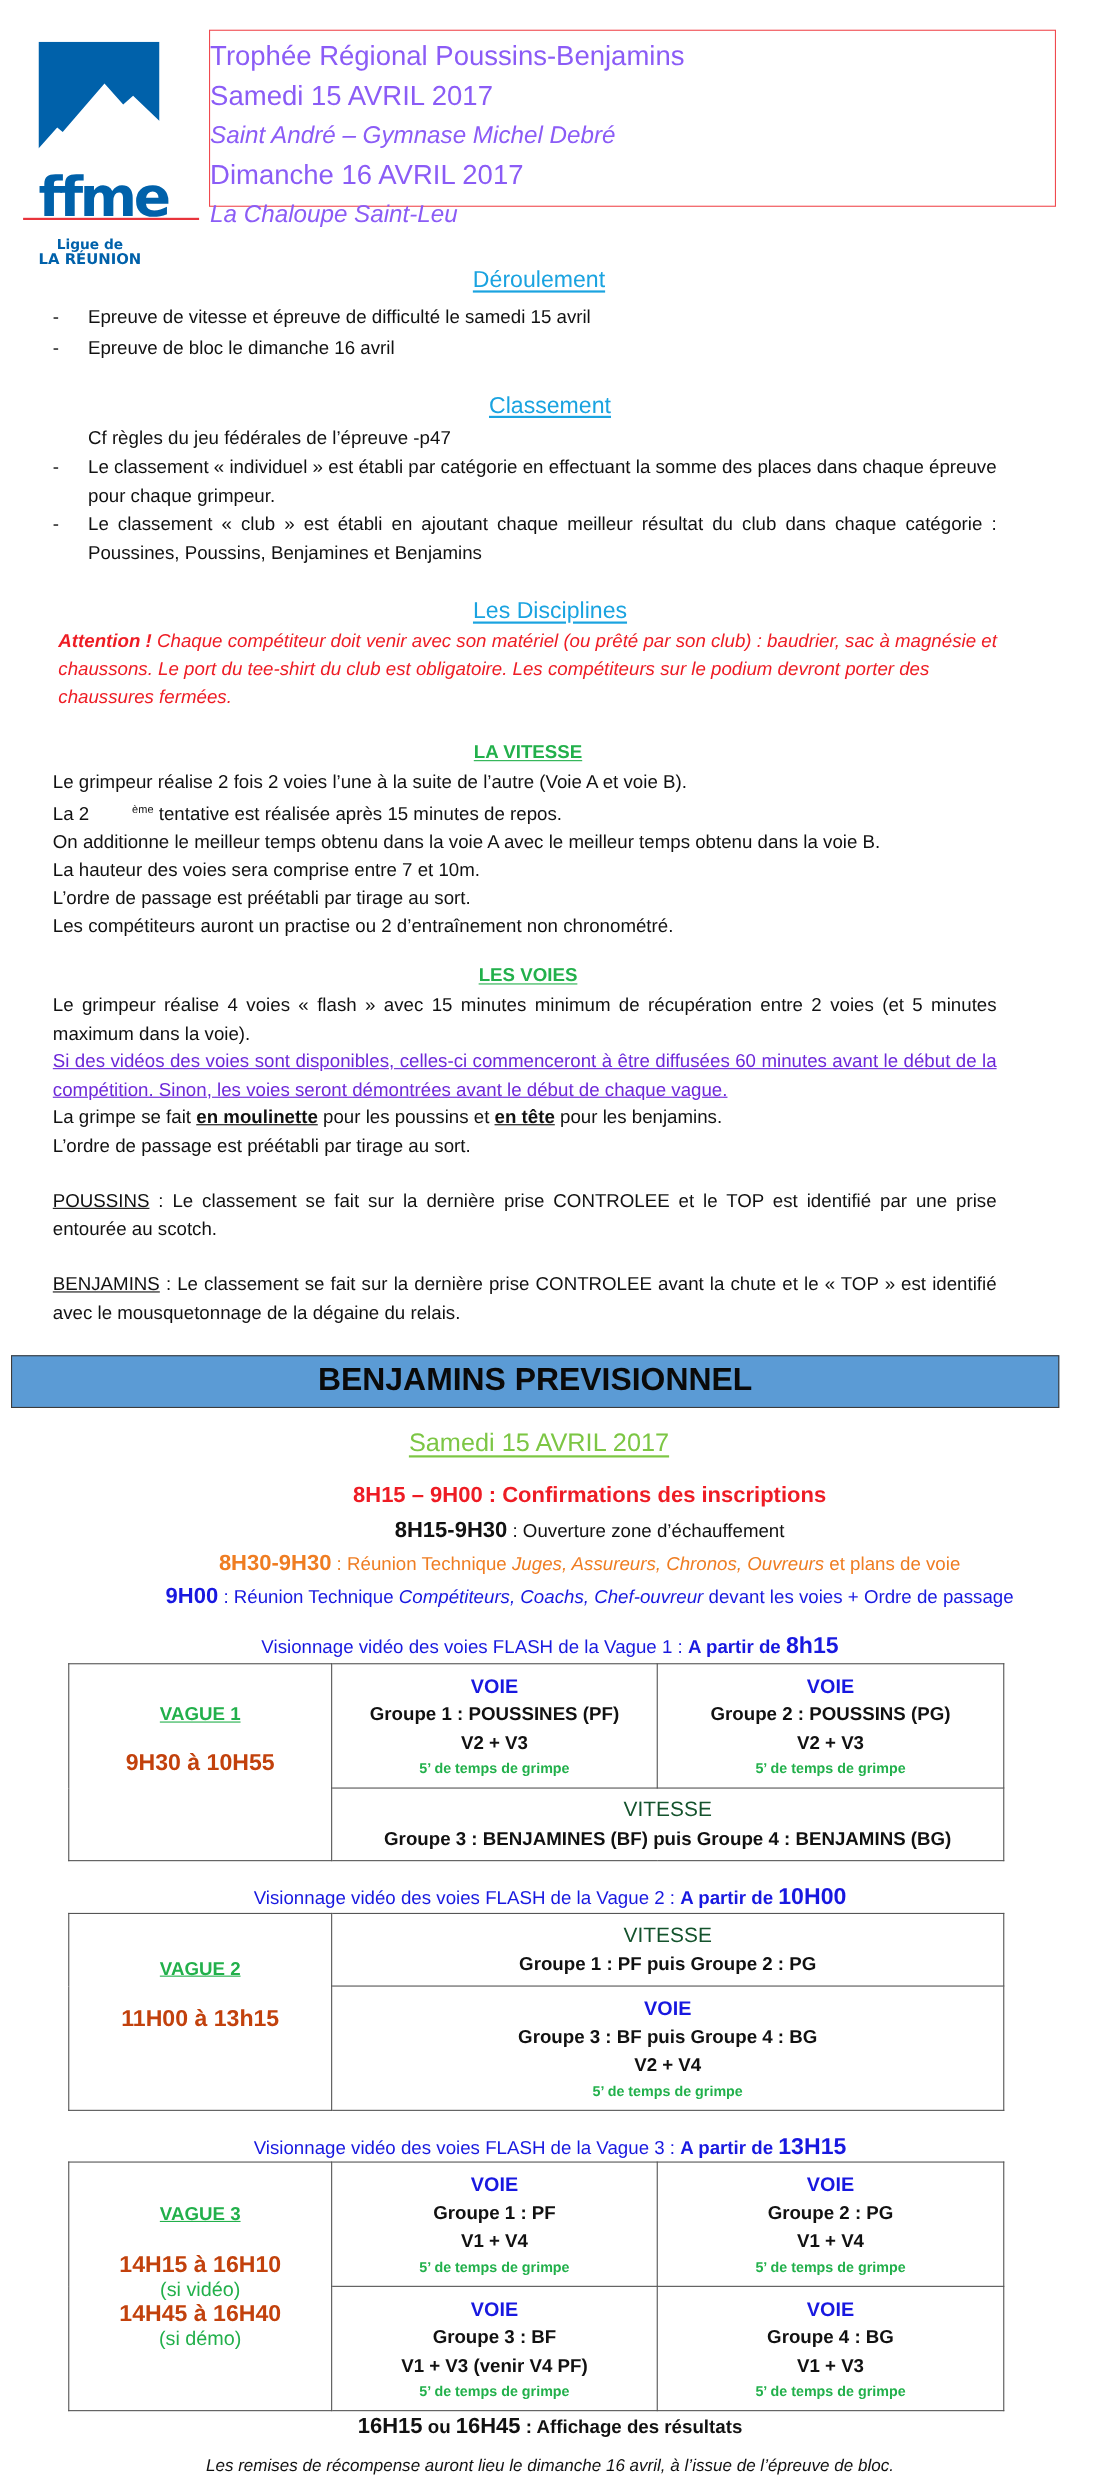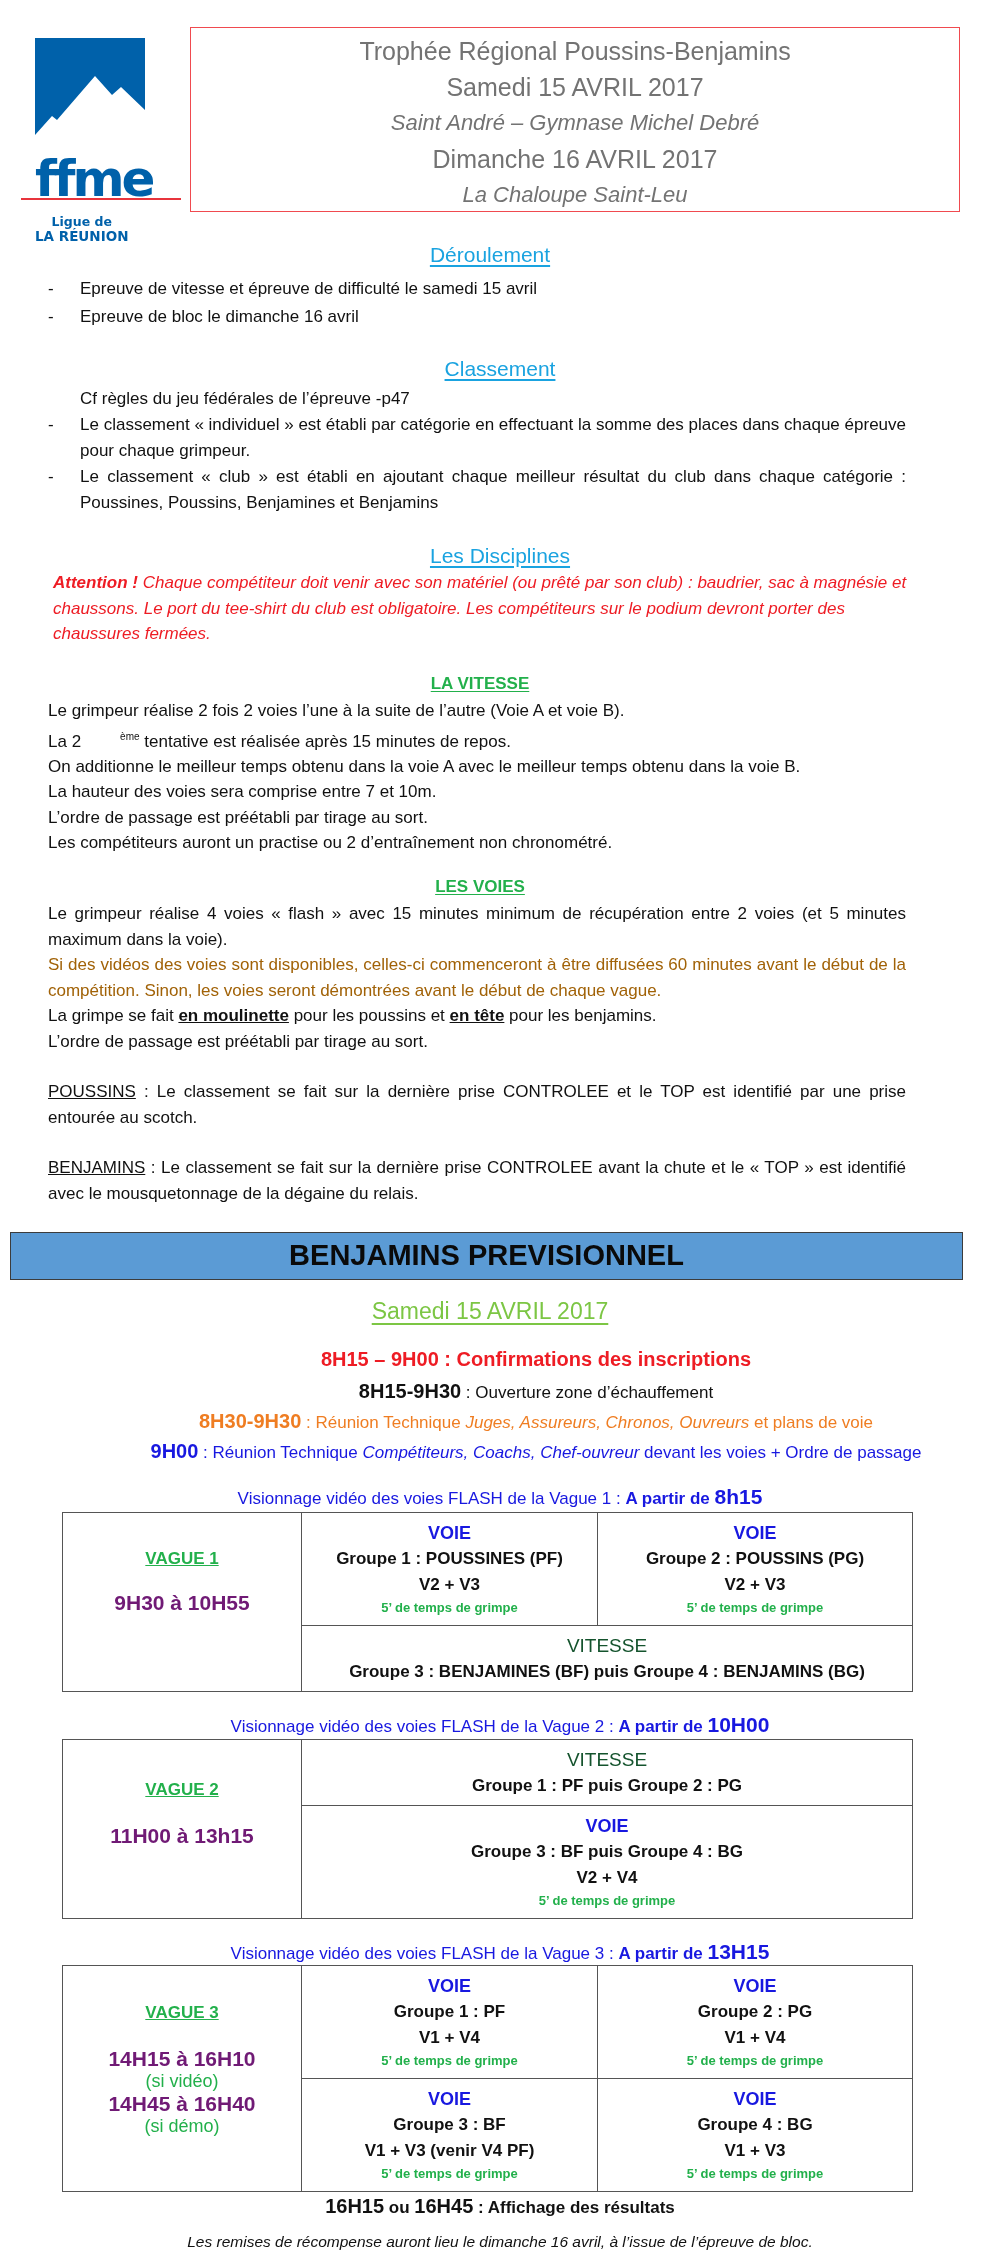--- a/index.html
+++ b/index.html
@@ -7,59 +7,59 @@
   .abs { position: absolute; }
 
   
   .logo { left: 35px; top: 38px; width: 150px; height: 215px; }
   .logo .mountain { position: absolute; left: 0; top: 0; width: 110px; width: 110px; }
   .logo .ffme { position: absolute; left: 0; top: 116px; font-family: "DejaVu Sans", sans-serif; font-weight: bold; font-size: 50px; color: #0061aa; letter-spacing: -3px; line-height: 1; }
   .logo .redline { position: absolute; left: -14px; top: 160px; width: 160px; height: 2px; background: #e8343c; }
   .logo .ligue { position: absolute; left: 0; top: 176px; font-family: "DejaVu Sans", sans-serif; font-weight: bold; color: #0061aa; font-size: 12.5px; line-height: 15px; text-align: center; }
 
   
-  .header-box { left: 190px; top: 27px; width: 770px; height: 185px; border: 1.5px solid #f04a4f; box-sizing: border-box; text-align: center; color: #737373; }
+  .header-box { left: 190px; top: 27px; width: 770px; height: 161px; border: 1.5px solid #f04a4f; box-sizing: border-box; text-align: left; color: #8b5cf6; }
   .header-box div { line-height: 36px; }
   .hb-title { font-size: 25px; margin-top: 5px; }
   .hb-date { font-size: 25px; }
   .hb-place { font-size: 22px; font-style: italic; }
 
   .center { text-align: center; }
   .section-title { font-size: 21px; color: #1aa3e0; text-decoration: underline; text-underline-offset: 3px; }
   .green-title { font-size: 17px; font-weight: bold; color: #22b04b; text-decoration: underline; text-underline-offset: 2px; }
   .body-text { font-size: 17px; line-height: 25.5px; color: #111; }
   .justify { text-align: justify; text-align-last: left; }
 
   .bullet { position: absolute; left: 48px; }
   .bullet-text { position: absolute; left: 80px; width: 826px; }
 
   .attention { color: #ee1c24; font-style: italic; font-size: 17px; line-height: 25.5px; }
   .attention b { font-style: italic; }
-  .green-link { color: #a16207; }
+  .green-link { color: #6d28d9; text-decoration: underline; }
 
   .banner { left: 10px; top: 1232px; width: 953px; height: 48px; background: #5b9bd5; border: 1.5px solid #3c3c3c; box-sizing: border-box; text-align: center; font-size: 29px; font-weight: bold; color: #0a0a0a; line-height: 45px; }
 
   .sat-title { font-size: 23px; color: #7cc644; text-decoration: underline; text-underline-offset: 4px; }
 
   .prog-line { text-align: center; width: 1000px; left: 0; padding-left: 36px; }
   .red-b { color: #ee1c24; font-weight: bold; font-size: 20px; }
   .black-b { color: #111; font-weight: bold; font-size: 20px; }
   .orange { color: #ef7d22; font-size: 17px; }
   .orange b { font-size: 20px; }
   .blue { color: #1818e0; font-size: 17px; }
   .blue b { font-size: 20px; }
 
   .vision { width: 1000px; left: 0; text-align: center; font-size: 17px; color: #1818e0; }
   .vision b { font-size: 17px; }
   .vision b .big { font-size: 21px; }
 
   table.wave { position: absolute; left: 62px; width: 850px; border-collapse: collapse; table-layout: fixed; }
   table.wave td { border: 1.5px solid #555; text-align: center; vertical-align: middle; padding: 0; }
   .w-title { color: #22b04b; font-weight: bold; font-size: 17px; text-decoration: underline; }
-  .w-time { color: #701a75; font-weight: bold; font-size: 21px; }
+  .w-time { color: #c2410c; font-weight: bold; font-size: 21px; }
   .w-sub { color: #22b04b; font-weight: bold; font-size: 17px; }
   .c-voie { color: #1818e0; font-weight: bold; font-size: 18px; line-height: 26px; }
   .c-vit { color: #14532d; font-weight: normal; font-size: 19px; line-height: 26px; }
   .c-grp { color: #111; font-weight: bold; font-size: 17px; line-height: 26px; }
   .c-note { color: #22b04b; font-weight: bold; font-size: 13px; line-height: 20px; }
 
   .results { left: 0; width: 1000px; text-align: center; font-weight: bold; font-size: 17px; color: #111; }
   .results .big { font-size: 20px; }
   .footer-note { left: 0; width: 1000px; text-align: center; font-style: italic; font-size: 15.5px; color: #111; }
 </style>

